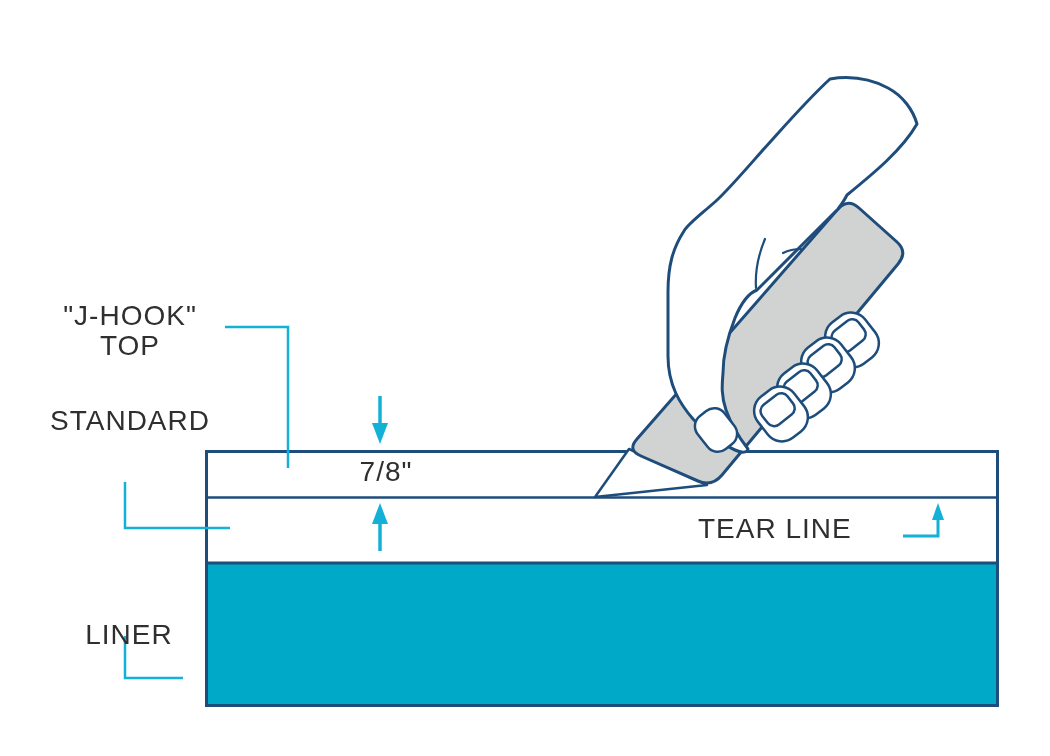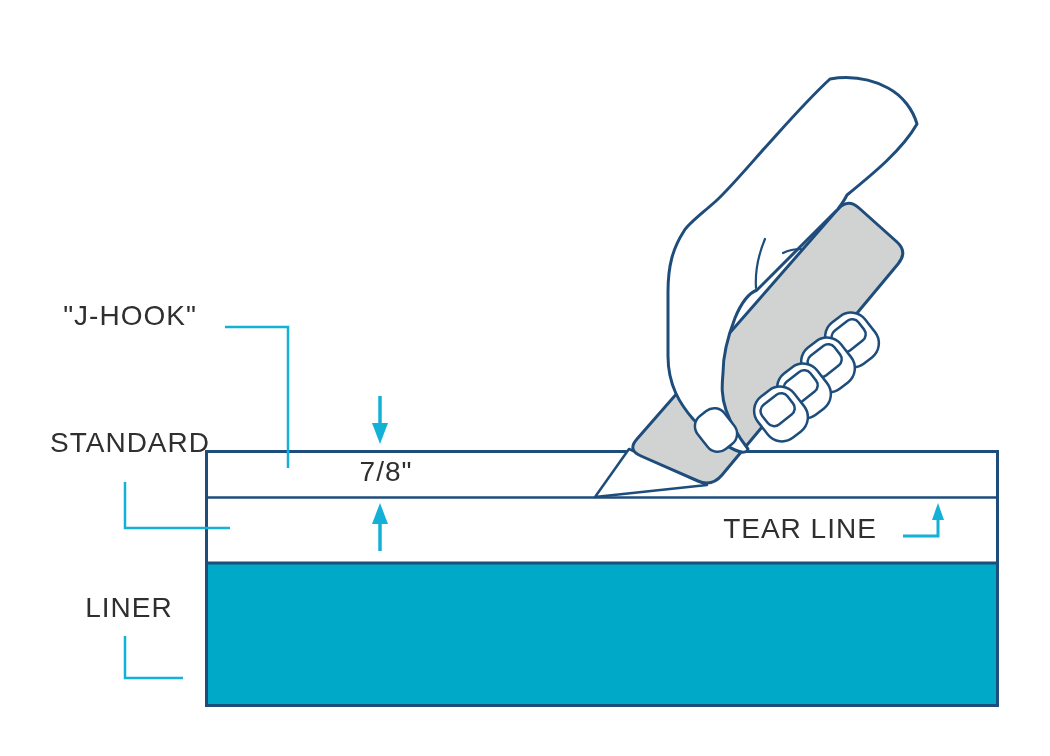--- a/index.html
+++ b/index.html
@@ -6,21 +6,21 @@
   #stage{
     position:relative;width:1050px;height:756px;background:#ffffff;
     font-family:"Liberation Sans", sans-serif;overflow:hidden;
   }
   #artwork{position:absolute;left:0;top:0;}
   .label{
     position:absolute;color:#2f2f2f;font-size:28px;line-height:30px;
     letter-spacing:1px;text-align:center;font-weight:400;
   }
   .label span{display:block;}
-  .label.right{text-align:center;}
+  .label.right{text-align:left;}
 </style>
 </head>
 <body>
 
 <div id="stage">
 
   <svg id="artwork" width="1050" height="756" viewBox="0 0 1050 756">
 
     <g>
       <rect x="206.5" y="451.5" width="791" height="254" fill="#ffffff" stroke="#1e4d7c" stroke-width="3"></rect>
@@ -91,25 +91,26 @@
     </g>
     <g fill="#14b1d6" stroke="none">
       <polygon points="372,423 388,423 380,444"></polygon>
       <polygon points="372,524 388,524 380,503"></polygon>
       <polygon points="932,520 944,520 938,503"></polygon>
     </g>
   </svg>
 
   <div class="label" style="left:30px;top:301px;width:200px">
     <span>"J-HOOK"</span>
+    <span>TOP</span>
   </div>
 
-  <div class="label" style="left:30px;top:428px;width:200px">
+  <div class="label" style="left:30px;top:406px;width:200px">
     <span>STANDARD</span>
   </div>
 
-  <div class="label" style="left:29px;top:593px;width:200px">LINER</div>
+  <div class="label" style="left:29px;top:620px;width:200px">LINER</div>
 
   <div class="label" style="left:336px;top:457px;width:100px">7/8"</div>
 
   <div class="label right" style="left:698px;top:514px;width:204px">TEAR LINE</div>
 
 </div>
 
 </body></html>

